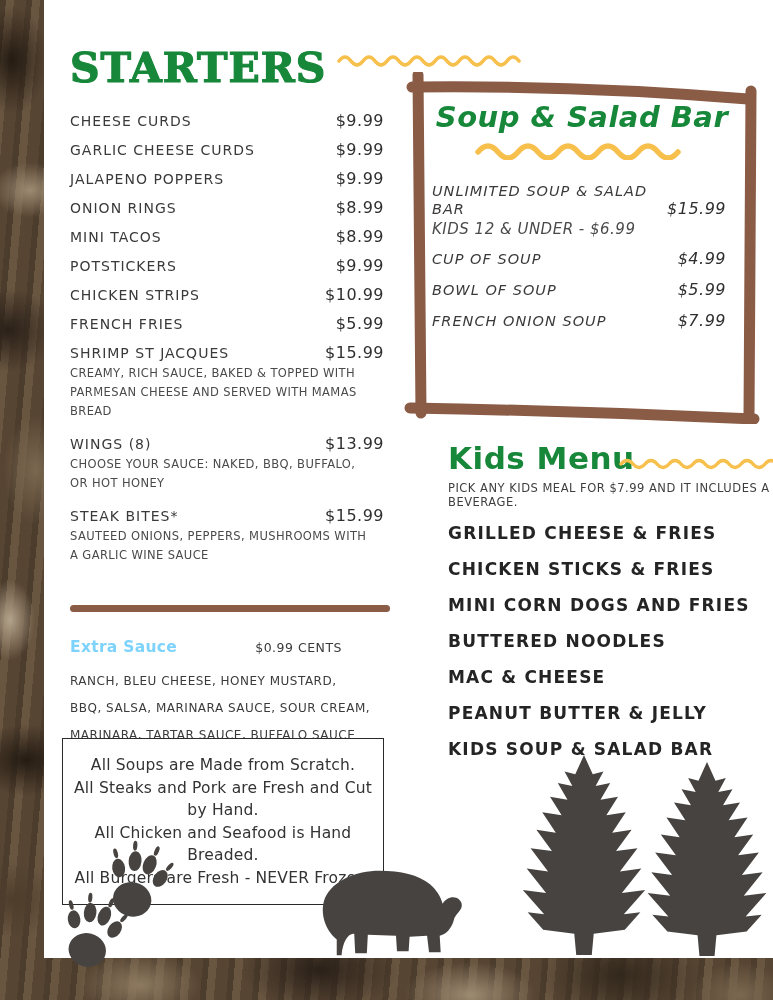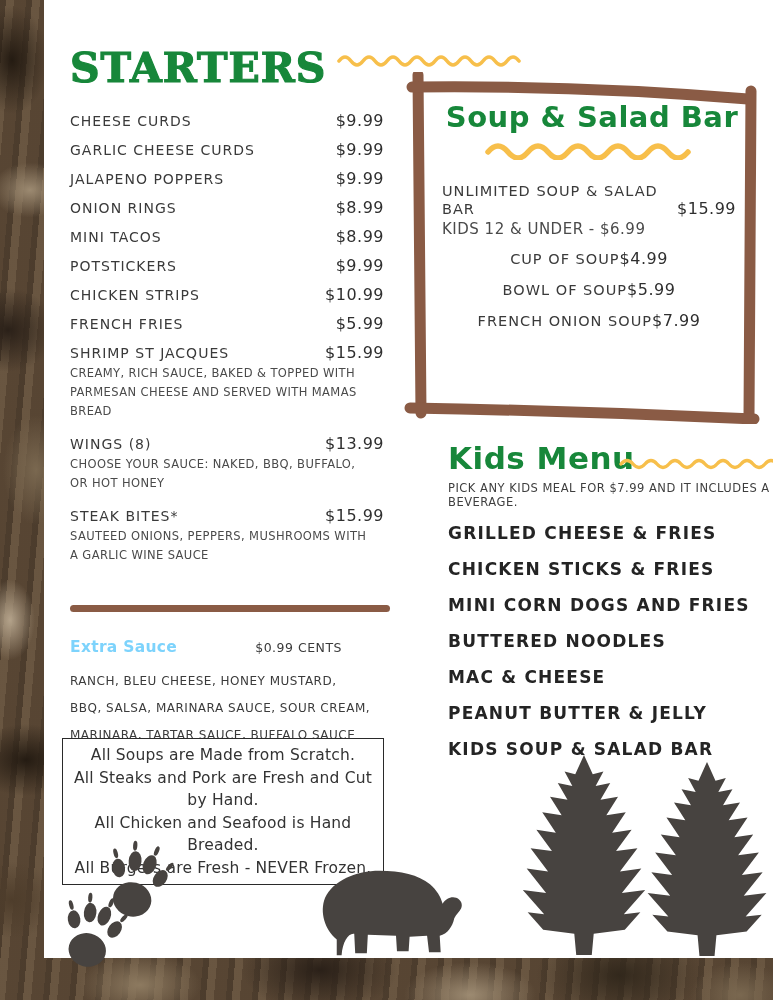--- a/index.html
+++ b/index.html
@@ -36,32 +36,32 @@
   .mprice{font-size:16px;line-height:18px;letter-spacing:.5px;color:#2f2f2f;font-weight:500;}
   .mdesc{font-size:11.5px;line-height:19px;letter-spacing:.4px;color:#4a4a4a;margin:2px 0 14px 0;width:302px;}
   .divider{width:320px;height:7px;border-radius:4px;background:#8a5b45;margin:40px 0 0 0;}
   .sauce-head{display:flex;align-items:baseline;margin-top:26px;width:272px;justify-content:space-between;}
   .sauce-title{color:#7dd3fc;font-weight:bold;font-size:15.5px;letter-spacing:.3px;}
   .sauce-price{font-size:12.5px;letter-spacing:.5px;color:#3a3a3a;margin-left:19px;}
   .sauce-lines{margin-top:12px;}
   .sauce-line{font-size:12px;line-height:27px;letter-spacing:.5px;color:#3b3b3b;}
   .notice-box{
     position:absolute;left:62px;top:738px;width:322px;box-sizing:border-box;
-    border:1.5px solid #2a2a2a;background:#fff;padding:5px 4px;text-align:center;
+    border:1.5px solid #2a2a2a;background:#fff;padding:15px 4px;text-align:center;
   }
   .notice-line{font-size:15.5px;line-height:22.5px;color:#333;letter-spacing:.2px;}
 
   
   .squiggle{position:absolute;}
   .soup-frame{position:absolute;left:402px;top:72px;width:360px;height:352px;}
-  .soup-content{position:absolute;left:412px;top:100px;width:360px;}
+  .soup-content{position:absolute;left:402px;top:100px;width:360px;font-style:italic;}
   .soup-title{text-align:center;color:#17873a;font-weight:bold;font-size:29px;letter-spacing:.5px;}
   .soup-squiggle{display:block;margin:6px auto 0 auto;}
   .soup-list{margin-top:22px;padding:0 36px 0 30px;}
-  .soup-list .mrow{margin-bottom:13px;justify-content:center;}
+  .soup-list .mrow{margin-bottom:13px;}
   .soup-list .mname{font-size:14.5px;}
   .soup-note{font-size:15px;letter-spacing:.5px;color:#4a4a4a;margin:-6px 0 12px 0;}
 
   .kids{position:absolute;left:420px;top:440px;width:350px;margin-left:28px;}
   .kids-title{display:inline-block;color:#17873a;font-weight:bold;font-size:31px;letter-spacing:.5px;}
   .kids-squiggle{position:absolute;left:170px;top:16px;}
   .kids-sub{font-size:11.5px;letter-spacing:.5px;color:#3e3e3e;margin-top:5px;}
   .kids-list{margin-top:14px;}
   .kids-item{font-size:17px;font-weight:bold;letter-spacing:1.2px;color:#242424;margin-bottom:16px;}
 

